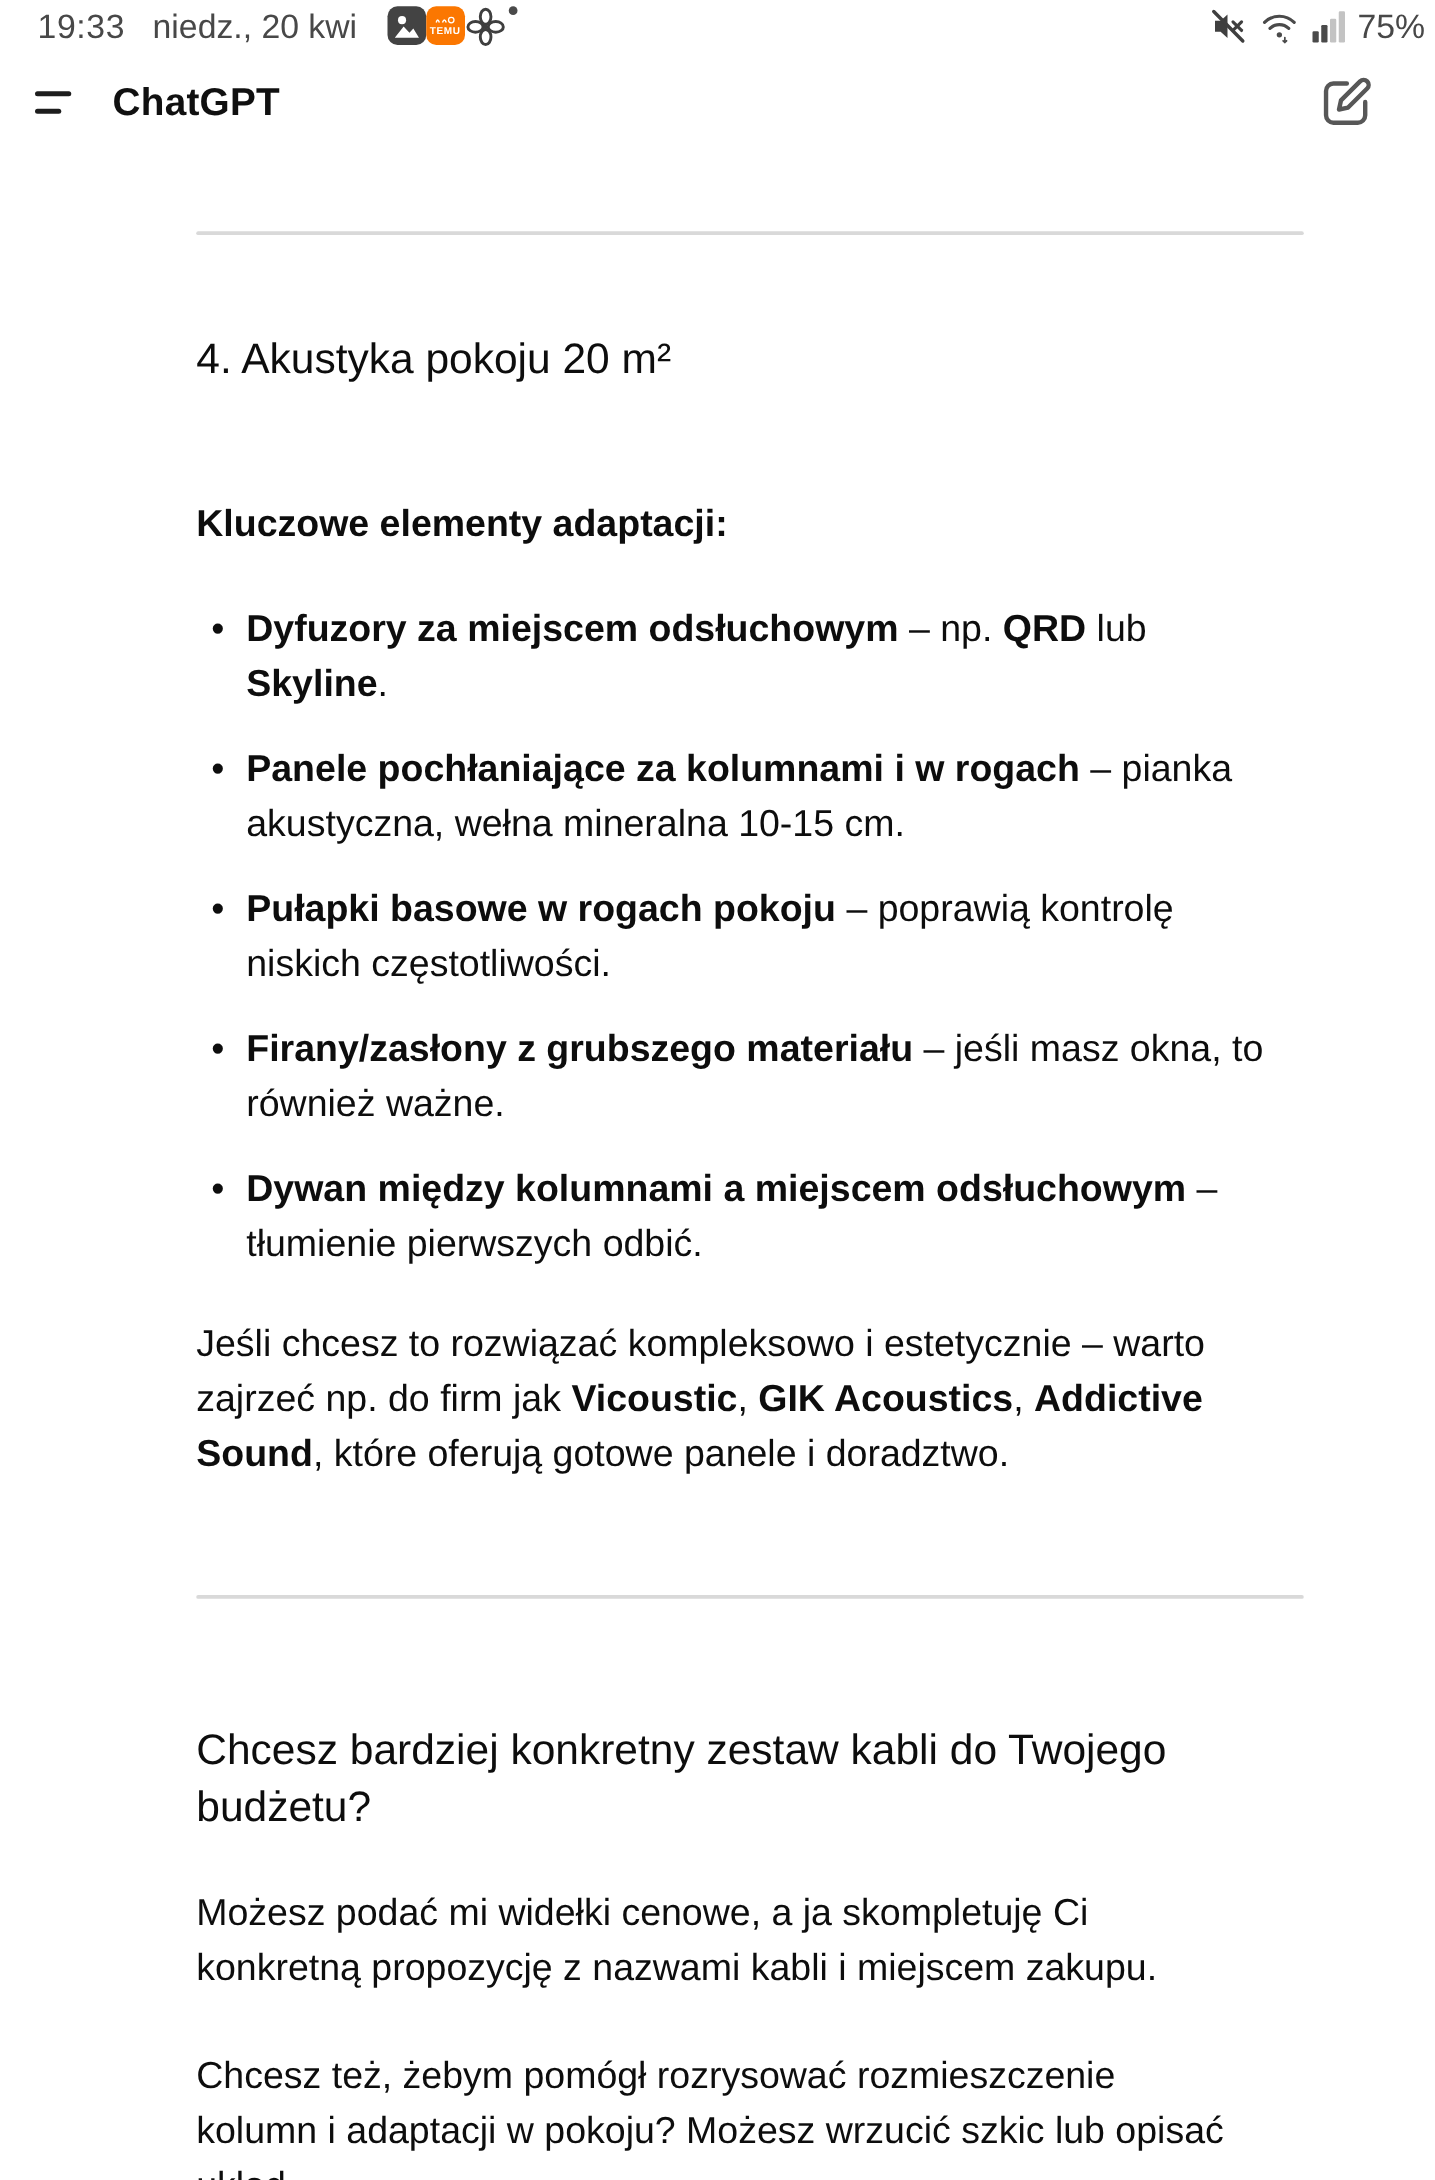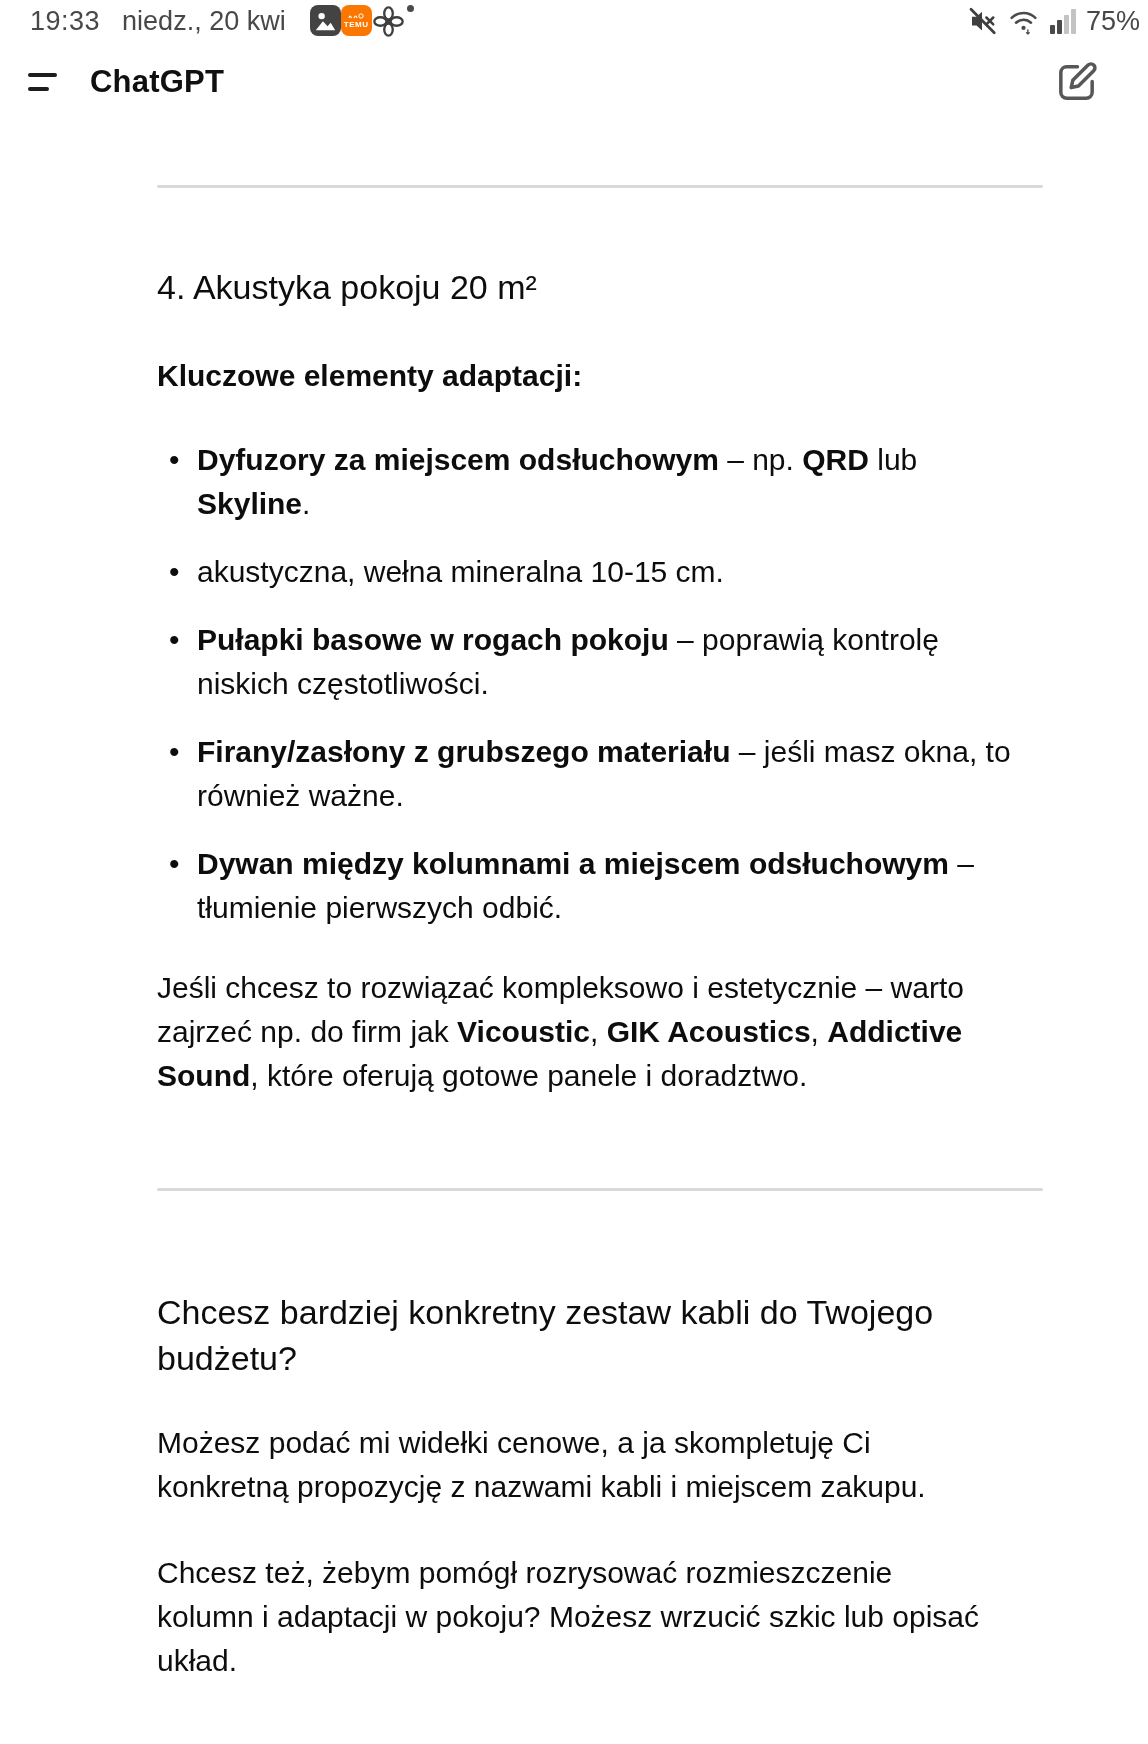--- a/index.html
+++ b/index.html
@@ -39,21 +39,21 @@
 
   
   .content { padding:0 105px 0 157px; }
   .divider { border:none; height:3px; background:#d9d9d9; border-radius:2px; margin:71px 0 0 0; }
   .divider.second { margin-top:90px; }
 
   h3.md-h3 { font-size:34px; line-height:46px; font-weight:400; color:#0d0d0d; margin:76px 0 0 0; }
   h3.md-h3.q { margin-top:98px; }
 
   .md-p { font-size:30px; line-height:44px; color:#0d0d0d; margin:40px 0 0 0; }
-  .md-p.lead { font-weight:700; margin-top:44px; }
+  .md-p.lead { font-weight:700; margin-top:88px; }
   .md-p.outro { margin-top:36px; }
   .md-p.p1 { margin-top:40px; }
   .md-p.p2 { margin-top:42px; }
 
   ul.md-list { list-style:none; margin:40px 0 0 0; }
   ul.md-list li { position:relative; padding-left:40px; font-size:30px; line-height:44px; margin-bottom:24px; }
   ul.md-list li:last-child { margin-bottom:0; }
   ul.md-list li::before { content:"•"; position:absolute; left:12px; top:0; color:#0d0d0d; }
 
   .tl { display:block; }           
@@ -141,20 +141,21 @@
   <h3 class="md-h3">4. Akustyka pokoju 20 m²</h3>
 
   <p class="md-p lead">Kluczowe elementy adaptacji:</p>
 
   <ul class="md-list">
     <li>
         <span class="tl"><strong>Dyfuzory za miejscem odsłuchowym</strong><span> – np. </span><strong>QRD</strong><span> lub</span></span>
         <span class="tl"><strong>Skyline</strong><span>.</span></span>
       </li>
     <li>
+        <span class="tl"><strong>Panele pochłaniające za kolumnami i w rogach</strong><span> – pianka</span></span>
         <span class="tl"><span>akustyczna, wełna mineralna 10-15 cm.</span></span>
       </li>
     <li>
         <span class="tl"><strong>Pułapki basowe w rogach pokoju</strong><span> – poprawią kontrolę</span></span>
         <span class="tl"><span>niskich częstotliwości.</span></span>
       </li>
     <li>
         <span class="tl"><strong>Firany/zasłony z grubszego materiału</strong><span> – jeśli masz okna, to</span></span>
         <span class="tl"><span>również ważne.</span></span>
       </li>

